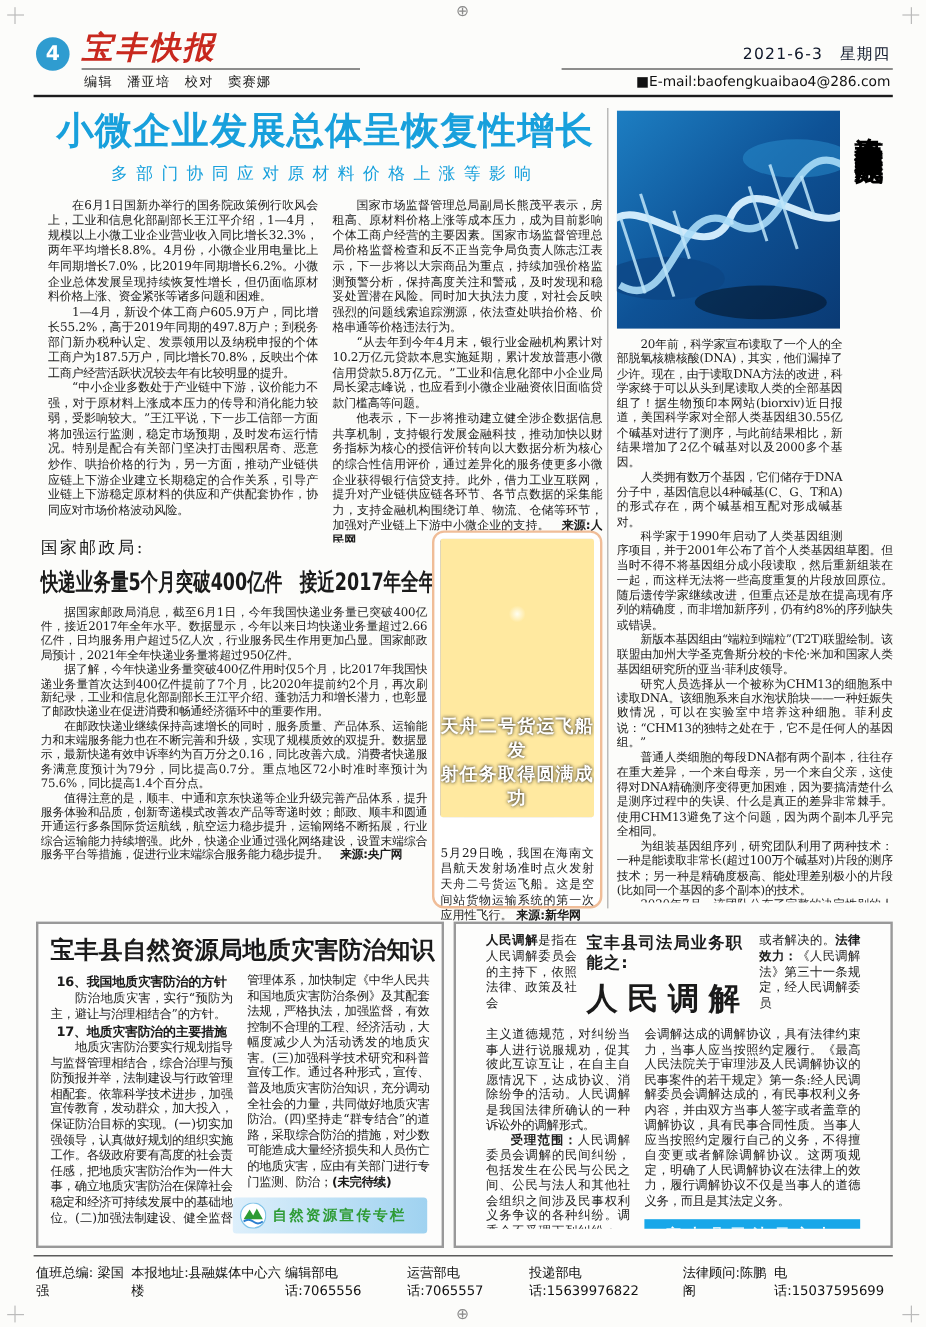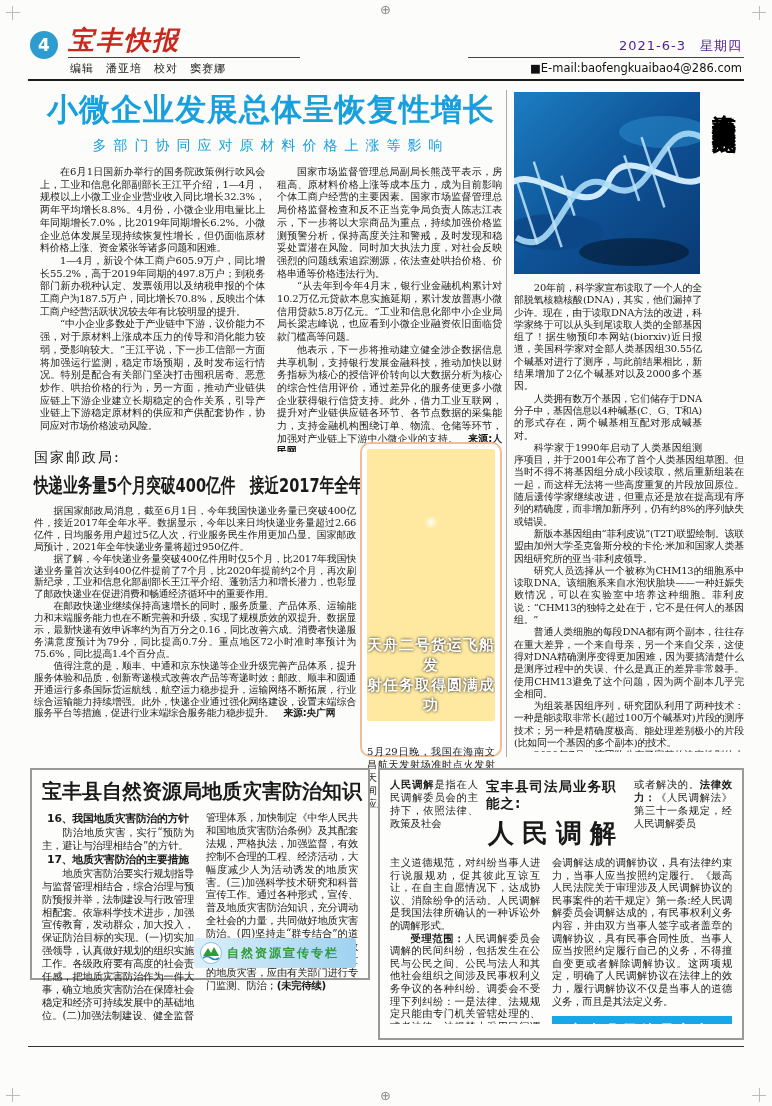--- a/index.html
+++ b/index.html
@@ -11,21 +11,21 @@
   .trim-h{position:absolute;width:14px;height:1px;background:#bbb;}
   .trim-v{position:absolute;width:1px;height:14px;background:#bbb;}
   
   .pagenum{left:30px;top:31px;width:28px;height:28px;border-radius:50%;background:#2f9cd0;
            color:#fff;font:bold 17px/28px "DejaVu Sans",sans-serif;text-align:center;}
   .masthead{left:68px;top:25px;color:#c8281e;font:bold italic 26px/30px "DejaVu Serif",serif;letter-spacing:2px;}
   .edit-line{left:70px;top:62px;font:11px/14px "DejaVu Sans",sans-serif;color:#222;letter-spacing:1px;}
   .rule-thin{background:#444;height:1px;}
   .section-title{left:296px;top:36px;width:180px;text-align:center;color:#d9261c;
                  font:bold 27px/32px "DejaVu Sans",sans-serif;letter-spacing:5px;}
-  .date-line{top:38px;right:30px;font:13px/16px "DejaVu Sans",sans-serif;color:#4c1d95;letter-spacing:1px;}
+  .date-line{top:38px;right:30px;font:13px/16px "DejaVu Sans",sans-serif;color:#0f172a;letter-spacing:1px;}
   .email-line{top:61px;right:30px;font:11.5px/14px "DejaVu Sans",sans-serif;color:#111;}
   .header-rule{left:28px;top:79px;width:716px;height:2px;background:#1c1c1c;}
   
   .main-art{left:40px;top:90px;width:462px;}
   .main-title{text-align:center;color:#18a0dc;font:bold 31px/38px "DejaVu Sans",sans-serif;letter-spacing:1px;white-space:nowrap;}
   .main-sub{text-align:center;color:#18a0dc;font:14px/20px "DejaVu Serif",serif;letter-spacing:7px;margin-top:7px;}
   .main-body{display:flex;gap:12px;margin-top:11px;height:286px;overflow:hidden;}
   .col{width:225px;font-size:10px;line-height:12.7px;text-align:justify;letter-spacing:-0.2px;}
   .col p{margin:0;text-indent:2em;}
   .src{font-weight:bold;font-family:"DejaVu Sans",sans-serif;}
@@ -45,45 +45,45 @@
   .kicker{font:14px/18px "DejaVu Serif",serif;letter-spacing:2px;}
   .express-title{margin-top:6px;white-space:nowrap;}
   .express-title span{display:inline-block;transform:scaleX(0.73);transform-origin:0 50%;
                       font:bold 20px/26px "DejaVu Sans",sans-serif;}
   .express-body{margin-top:7px;height:236px;overflow:hidden;font-size:9.8px;line-height:11.9px;
                 text-align:justify;letter-spacing:-0.2px;}
   .express-body p{margin:0;text-indent:2em;}
   
   .rocket-panel{left:360px;top:442px;width:142px;height:315px;border:2px solid #f0bd98;border-radius:10px;
                 padding:5px;box-sizing:border-box;background:#fff;}
-  .rocket-img{position:relative;width:128px;height:272px;border-radius:2px;overflow:hidden;
+  .rocket-img{position:relative;width:128px;height:232px;border-radius:2px;overflow:hidden;
     background:
       radial-gradient(circle 7px at 50% 27%, #fffef0 0, #ffe9a0 100%),
       radial-gradient(circle 30px at 50% 28%, rgba(255,214,100,.95) 0, rgba(245,166,35,.85) 55%, rgba(160,80,10,0) 100%),
       radial-gradient(ellipse 10px 46px at 50% 43%, rgba(255,210,120,.9) 0, rgba(200,110,20,0) 100%),
       radial-gradient(ellipse 55px 26px at 28% 86%, rgba(220,140,50,.95) 0, rgba(120,60,15,0) 100%),
       radial-gradient(ellipse 60px 30px at 75% 89%, rgba(205,125,40,.95) 0, rgba(100,50,10,0) 100%),
       radial-gradient(ellipse 90px 40px at 50% 97%, rgba(150,85,25,.9) 0, rgba(60,30,8,0) 100%),
       linear-gradient(#201710, #3a2512 62%, #1a110a);}
   .rocket-overlay{position:absolute;left:0;right:0;bottom:6px;text-align:center;color:#fff;
                   font:bold 15px/20px "DejaVu Sans",sans-serif;letter-spacing:1px;text-shadow:0 0 3px #000;}
   .rocket-caption{margin-top:24px;font-size:10px;line-height:13px;text-align:justify;}
   .rocket-caption .lead{text-indent:2em;margin:0;display:inline;}
   
   .box{border:2px solid #999;box-sizing:border-box;background:#fdfdfc;}
-  .geo-box{left:30px;top:768px;width:340px;height:212px;padding:8px 10px;}
+  .geo-box{left:30px;top:768px;width:340px;height:272px;padding:8px 10px;}
   .geo-title{text-align:center;font:bold 20px/26px "DejaVu Sans",sans-serif;white-space:nowrap;}
   .geo-body{margin-top:7px;height:216px;overflow:hidden;column-count:2;column-gap:12px;column-fill:auto;
             font-size:10.3px;line-height:12.9px;text-align:justify;letter-spacing:-0.2px;}
   .geo-body h4{margin:1px 0;text-align:center;font:bold 10.8px/13px "DejaVu Sans",sans-serif;}
   .geo-body p{margin:0;text-indent:2em;}
   .geo-banner{position:absolute;right:12px;bottom:10px;width:162px;height:30px;border-radius:3px;
               background:linear-gradient(90deg,#ddeffb,#9fd2f0);display:flex;align-items:center;gap:5px;padding:0 6px;box-sizing:border-box;margin-top:20px;}
   .geo-banner .txt{color:#2e9b35;font:bold 12px/14px "DejaVu Sans",sans-serif;letter-spacing:2px;white-space:nowrap;}
-  .med-box{left:378px;top:768px;width:366px;height:272px;padding:8px 10px;}
+  .med-box{left:378px;top:768px;width:366px;height:272px;padding:8px 25px;}
   .med-top{display:flex;gap:8px;}
   .med-intro-l{width:88px;font-size:10.3px;line-height:13px;text-align:justify;}
   .med-intro-r{width:98px;font-size:10.3px;line-height:13px;text-align:justify;}
   .med-center{flex:1;}
   .med-kicker{font:bold 13.5px/17px "DejaVu Sans",sans-serif;letter-spacing:1px;}
   .med-title{text-align:center;font:900 26px/34px "DejaVu Sans",sans-serif;letter-spacing:8px;margin-top:4px;white-space:nowrap;}
   .bold-label{font-weight:bold;font-family:"DejaVu Sans",sans-serif;}
   .med-body{display:flex;gap:12px;margin-top:6px;height:168px;overflow:hidden;}
   .med-col{flex:1;font-size:10.3px;line-height:12.6px;text-align:justify;letter-spacing:-0.2px;}
   .med-col p{margin:0;}
@@ -165,21 +165,21 @@
           <line x1="162" y1="75" x2="162" y2="110"></line>
         </g>
       </g>
     </svg>
     <div class="v-title">迄今最全面人类基因组测序完成</div>
     <div class="genome-body">
       <div class="title-spacer"></div>
       <p>20年前，科学家宣布读取了一个人的全部脱氧核糖核酸(DNA)，其实，他们漏掉了少许。现在，由于读取DNA方法的改进，科学家终于可以从头到尾读取人类的全部基因组了！据生物预印本网站(biorxiv)近日报道，美国科学家对全部人类基因组30.55亿个碱基对进行了测序，与此前结果相比，新结果增加了2亿个碱基对以及2000多个基因。</p>
       <p>人类拥有数万个基因，它们储存于DNA分子中，基因信息以4种碱基(C、G、T和A)的形式存在，两个碱基相互配对形成碱基对。</p>
       <p>科学家于1990年启动了人类基因组测序项目，并于2001年公布了首个人类基因组草图。但当时不得不将基因组分成小段读取，然后重新组装在一起，而这样无法将一些高度重复的片段放回原位。随后遗传学家继续改进，但重点还是放在提高现有序列的精确度，而非增加新序列，仍有约8%的序列缺失或错误。</p>
-      <p>新版本基因组由“菲利皮说”(T2T)联盟绘制。该联盟由加州大学圣克鲁斯分校的卡伦·米加和国家人类基因组研究所的亚当·菲利皮领导。</p>
+      <p>新版本基因组由“端粒到端粒”(T2T)联盟绘制。该联盟由加州大学圣克鲁斯分校的卡伦·米加和国家人类基因组研究所的亚当·菲利皮领导。</p>
       <p>研究人员选择从一个被称为CHM13的细胞系中读取DNA。该细胞系来自水泡状胎块——一种妊娠失败情况，可以在实验室中培养这种细胞。菲利皮说：“CHM13的独特之处在于，它不是任何人的基因组。”</p>
       <p>普通人类细胞的每段DNA都有两个副本，往往存在重大差异，一个来自母亲，另一个来自父亲，这使得对DNA精确测序变得更加困难，因为要搞清楚什么是测序过程中的失误、什么是真正的差异非常棘手。使用CHM13避免了这个问题，因为两个副本几乎完全相同。</p>
       <p>为组装基因组序列，研究团队利用了两种技术：一种是能读取非常长(超过100万个碱基对)片段的测序技术；另一种是精确度极高、能处理差别极小的片段(比如同一个基因的多个副本)的技术。</p>
       <p><span>2020年7月，该团队公布了完整的决定性别的人类X染色体。现在，他们公布了完整的人类基因组，新版本比上一个版本增加了近2亿个碱基对以及2226个新基因，是自人类参考基因组首次发布以来进行的最大改进。</span>　</p>
     </div>
   </div>
 
   <div class="abs express">
     <div class="kicker">国家邮政局:</div>
     <div class="express-title"><span>快递业务量5个月突破400亿件　接近2017年全年水平</span></div>
@@ -237,14 +237,23 @@
         <p class="ind"><span class="bold-label">受理范围：</span><span>人民调解委员会调解的民间纠纷，包括发生在公民与公民之间、公民与法人和其他社会组织之间涉及民事权利义务争议的各种纠纷。调委会不受理下列纠纷：一是法律、法规规定只能由专门机关管辖处理的、或者法律、法规禁止采用民间调解方式解决的；二是人民法院、公安机关或者其它行政机关已经受理</span></p>
       </div>
       <div class="med-col">
         <p>会调解达成的调解协议，具有法律约束力，当事人应当按照约定履行。《最高人民法院关于审理涉及人民调解协议的民事案件的若干规定》第一条:经人民调解委员会调解达成的，有民事权利义务内容，并由双方当事人签字或者盖章的调解协议，具有民事合同性质。当事人应当按照约定履行自己的义务，不得擅自变更或者解除调解协议。这两项规定，明确了人民调解协议在法律上的效力，履行调解协议不仅是当事人的道德义务，而且是其法定义务。</p>
         <div class="med-button">宝丰县司法局主办</div>
       </div>
     </div>
   </div>
 
   <div class="abs footer-rule"></div>
+  <div class="abs footer-row">
+    <span>值班总编: 梁国强</span>
+    <span>本报地址:县融媒体中心六楼</span>
+    <span>编辑部电话:7065556</span>
+    <span>运营部电话:7065557</span>
+    <span>投递部电话:15639976822</span>
+    <span>法律顾问:陈鹏阁</span>
+    <span>电话:15037595699</span>
+  </div>
 
 </div>
 
 </body></html>

